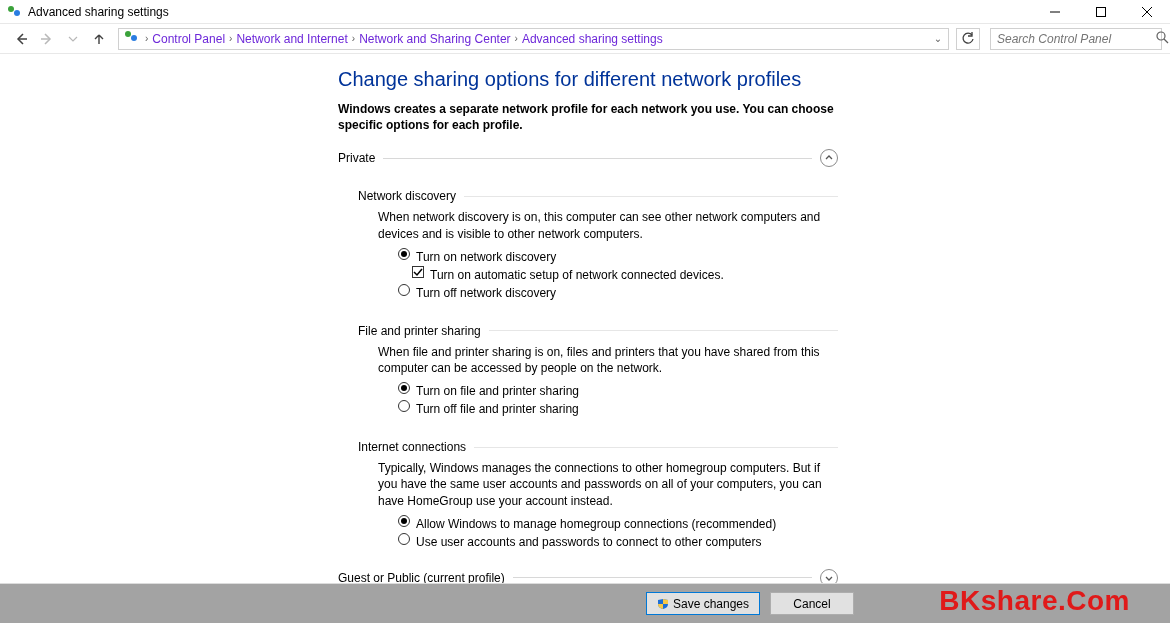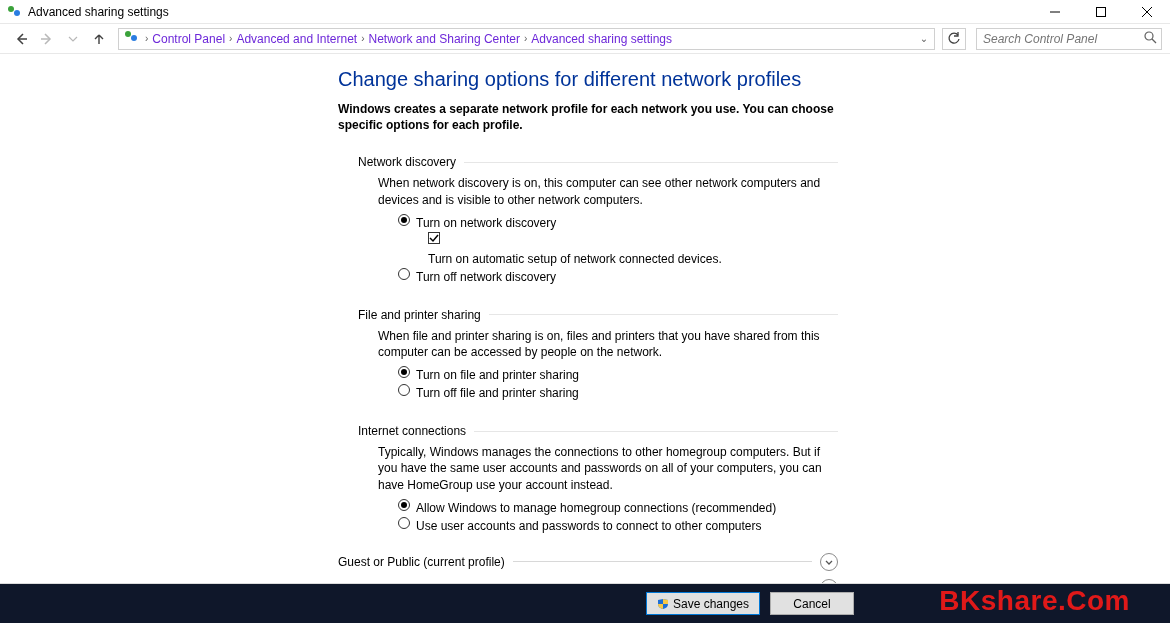--- a/index.html
+++ b/index.html
@@ -52,21 +52,21 @@
     margin: 0 4px;
     background:#fff;
   }
   .addr .mini-icon { margin-right:4px; }
   .crumb { padding:0 2px; color:#6d28d9; display:flex; align-items:center; gap:4px;}
   .crumb-sep { color:#606060; padding:0 2px; font-size:10px;}
   .addr-spacer { flex:1; }
   .addr-dd { width:16px; text-align:center; color:#606060; font-size:10px;}
   .refresh { width:24px; height:22px; border:1px solid #d0d0d0; display:flex;align-items:center;justify-content:center; margin-left:-1px;}
   .search {
-    width:186px; height:22px; border:1px solid #d0d0d0; margin-left:6px;
+    width:172px; height:22px; border:1px solid #d0d0d0; margin-left:6px;
     display:flex; align-items:center; padding:0 4px;
   }
   .search input {
     flex:1; border:none; outline:none; font-size:12px; font-style:italic; color:#888;
     background:transparent;
   }
   .search .mag { color:#606060; }
 
   
   .content {
@@ -104,39 +104,39 @@
 
   .sub1 { margin-left:20px; }
   .sub-head {
     display:flex; align-items:center; margin:22px 0 6px 0;
   }
   .sub-head .label { color:#000; }
   .sub-head .line { flex:1; border-top:1px solid #e6e6e6; margin-left:8px; height:0;}
   .sub-desc { margin-left:20px; line-height:1.35; margin-bottom:6px;}
   .opts { margin-left:40px; }
   .opt-row { display:flex; align-items:flex-start; gap:6px; line-height:1.5; }
-  .opt-indent { margin-left:30px;flex-direction:column; }
+  .opt-indent { margin-left:14px; }
 
   .radio {
     width:12px; height:12px; border:1px solid #333; border-radius:50%;
     display:inline-flex; align-items:center; justify-content:center;
     flex:0 0 auto;
   }
   .radio.sel::after { content:""; width:6px; height:6px; background:#000; border-radius:50%; }
   .cb {
     width:12px; height:12px; border:1px solid #333;
     display:inline-flex; align-items:center; justify-content:center;
     flex:0 0 auto;
   }
   .cb.sel svg { display:block; }
 
   
   .footer {
     position:absolute; left:0; right:0; bottom:0; height:40px;
-    background:#0f172a; border-top:1px solid #dcdcdc;
+    background:#a3a3a3; border-top:1px solid #dcdcdc;
     display:flex; align-items:center; justify-content:center;
     gap:8px;
   }
   .footer .btn-wrap { margin-left:330px; display:flex; gap:10px;}
   .btn {
     height:23px; min-width:84px;
     border:1px solid #adadad; background:#e1e1e1;
     display:flex; align-items:center; justify-content:center;
     padding:0 10px; font-size:12px; gap:4px;
   }
@@ -213,21 +213,21 @@
         <circle cx="5" cy="5" r="3" fill="#3ba23b"></circle>
         <circle cx="11" cy="9" r="3" fill="#2a7de1"></circle>
       </svg>
     </span>
     <span class="crumb-sep">›</span>
     <span class="crumb">
         <span>Control Panel</span>
       </span>
     <span class="crumb-sep">›</span>
     <span class="crumb">
-        <span>Advanced and Internet</span>
+        <span>Network and Internet</span>
       </span>
     <span class="crumb-sep">›</span>
     <span class="crumb">
         <span>Network and Sharing Center</span>
       </span>
     <span class="crumb-sep">›</span>
     <span class="crumb">
         <span>Advanced sharing settings</span>
       </span>
     <span class="addr-spacer"></span>
@@ -248,20 +248,29 @@
         </svg>
     </span>
   </div>
 </div>
 
 <div class="content">
   <div class="inner">
     <div class="page-title">Change sharing options for different network profiles</div>
     <div class="page-desc">Windows creates a separate network profile for each network you use. You can choose specific options for each profile.</div>
 
+    <div class="profile-head">
+      <span class="label">Private</span>
+      <span class="line"></span>
+      <span class="chev">
+        <svg width="10" height="10">
+            <path d="M2 6 L5 3 L8 6" fill="none" stroke="#555" stroke-width="1.3"></path>
+          </svg>
+      </span>
+    </div>
 
     <div class="sub1">
 
       <div class="sub-head">
         <span class="label">Network discovery</span>
         <span class="line"></span>
       </div>
       <div class="sub-desc">When network discovery is on, this computer can see other network computers and devices and is visible to other network computers.</div>
       <div class="opts">
         <div class="opt-row">

